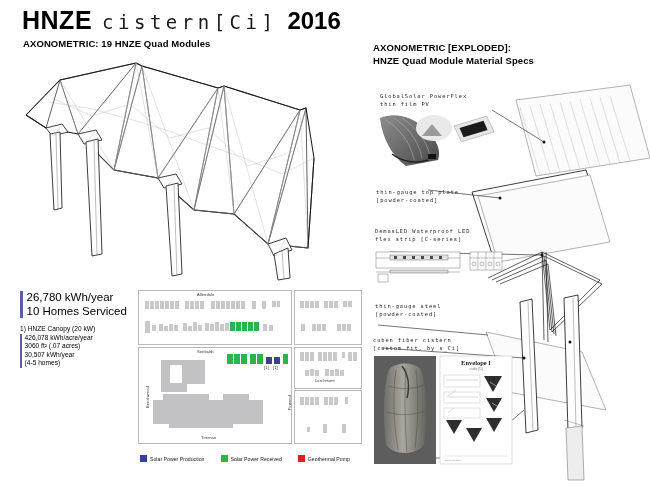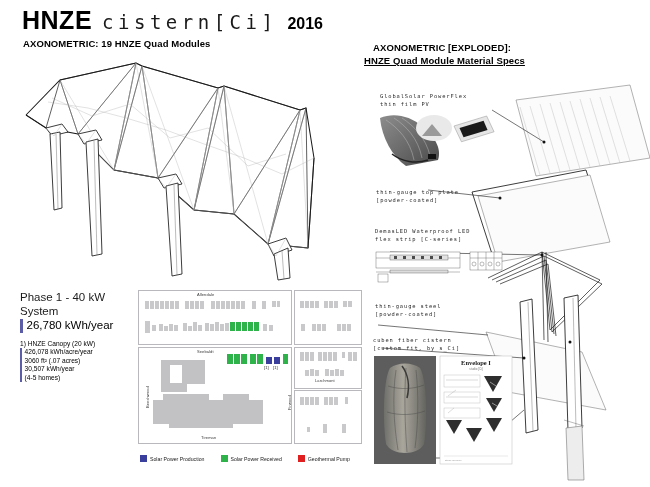--- a/index.html
+++ b/index.html
@@ -4,21 +4,21 @@
 <style>
   html,body{margin:0;padding:0;background:#ffffff;}
   body{width:650px;height:487px;position:relative;overflow:hidden;
        font-family:"Liberation Sans",sans-serif;color:#000;}
   .abs{position:absolute;}
 
   
   #title-bar{left:22px;top:6px;display:flex;align-items:baseline;gap:10px;}
   #title-hnze{font-size:25px;font-weight:bold;letter-spacing:0.5px;}
   #title-studio{font-size:19px;letter-spacing:4.5px;font-family:"DejaVu Sans Mono",monospace;color:#1a1a1a;}
-  #title-year{font-size:16px;font-weight:bold;letter-spacing:0px;}
+  #title-year{font-size:24px;font-weight:bold;letter-spacing:0px;}
 
   .section-head{font-size:9.5px;font-weight:bold;letter-spacing:0.1px;line-height:12.5px;}
 
   
   #phase-block{left:20px;top:290px;width:118px;}
   #phase-title{font-size:11.5px;font-weight:normal;line-height:14px;color:#1b1b1b;}
   .bar-row{display:flex;gap:4px;align-items:flex-start;}
   .vbar{width:2.5px;background:#5b5ea6;flex:none;align-self:stretch;}
   #phase-big{margin-top:1px;}
   #phase-big .t{font-size:11.5px;line-height:13.5px;}
@@ -60,21 +60,21 @@
 
 <div class="abs" id="title-bar">
   <span id="title-hnze">HNZE</span>
   <span id="title-studio">cistern[Ci]</span>
   <span id="title-year">2016</span>
 </div>
 
 <div class="abs section-head" style="left:23px;top:38px;">AXONOMETRIC: 19 HNZE Quad Modules</div>
 
 <div class="abs section-head" style="left:373px;top:42px;">AXONOMETRIC [EXPLODED]:</div>
-<div class="abs section-head" style="left:364px;top:55px;text-decoration:underline;">HNZE Quad Module Material Specs</div>
+<div class="abs section-head" style="left:373px;top:55px;">HNZE Quad Module Material Specs</div>
 
 <div class="abs" style="left:18px;top:58px;">
 <svg width="340" height="225" viewBox="0 0 340 225">
 
   <g class="ln" stroke-width="1.05">
 
     <polyline points="8,57 42,22 118,5 124,8 200,30 206,28 282,52 288,50 296,100"></polyline>
 
     <polyline points="8,57 28,70 60,76 96,112 140,120 176,152 216,156 250,186 290,190 296,100"></polyline>
   </g>
@@ -124,25 +124,25 @@
   <g class="lt">
     <polyline points="28,70 36,78 44,66"></polyline>
     <polyline points="60,76 68,86 78,72"></polyline>
     <polyline points="140,120 148,130 158,116"></polyline>
     <polyline points="250,186 258,198 268,180"></polyline>
   </g>
 </svg>
 </div>
 
 <div class="abs" id="phase-block">
-  <div id="phase-title">Phase 1 - 40 kW System</div>
   <div id="phase-big" class="bar-row">
     <div class="vbar"></div>
     <div>
       <div class="t">26,780 kWh/year</div>
+      <div class="t">10 Homes Serviced</div>
     </div>
   </div>
   <div id="phase-sub">
     <div class="lead">
       <span>1)</span>
       <span>HNZE Canopy (20 kW)</span>
     </div>
     <div class="indent">
       <div class="vbar"></div>
       <div>

